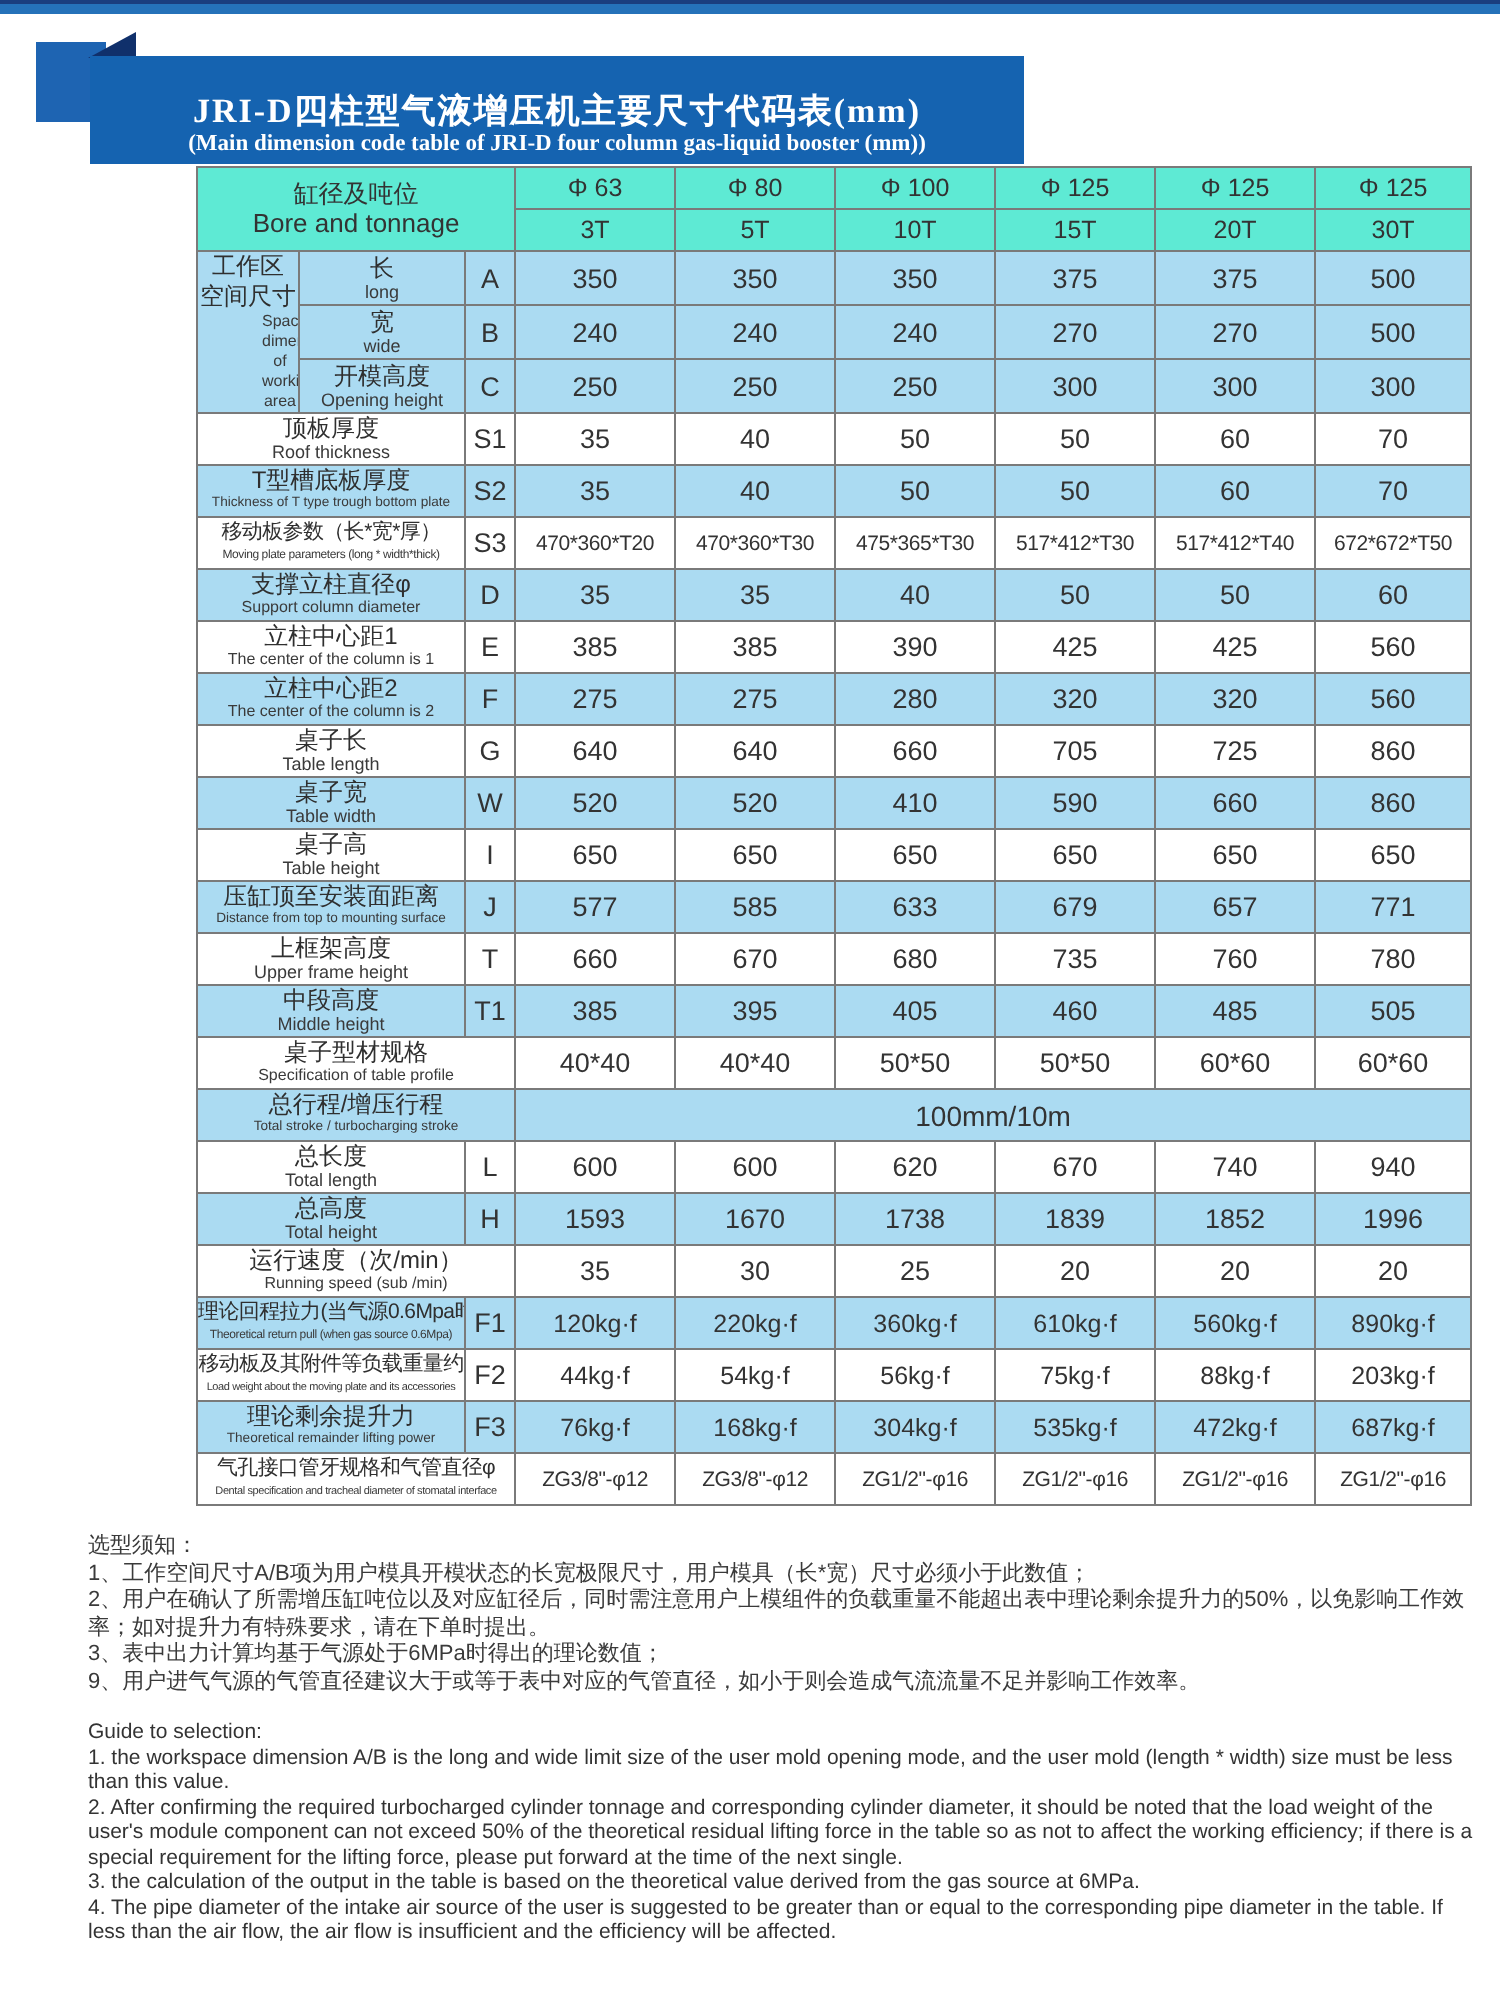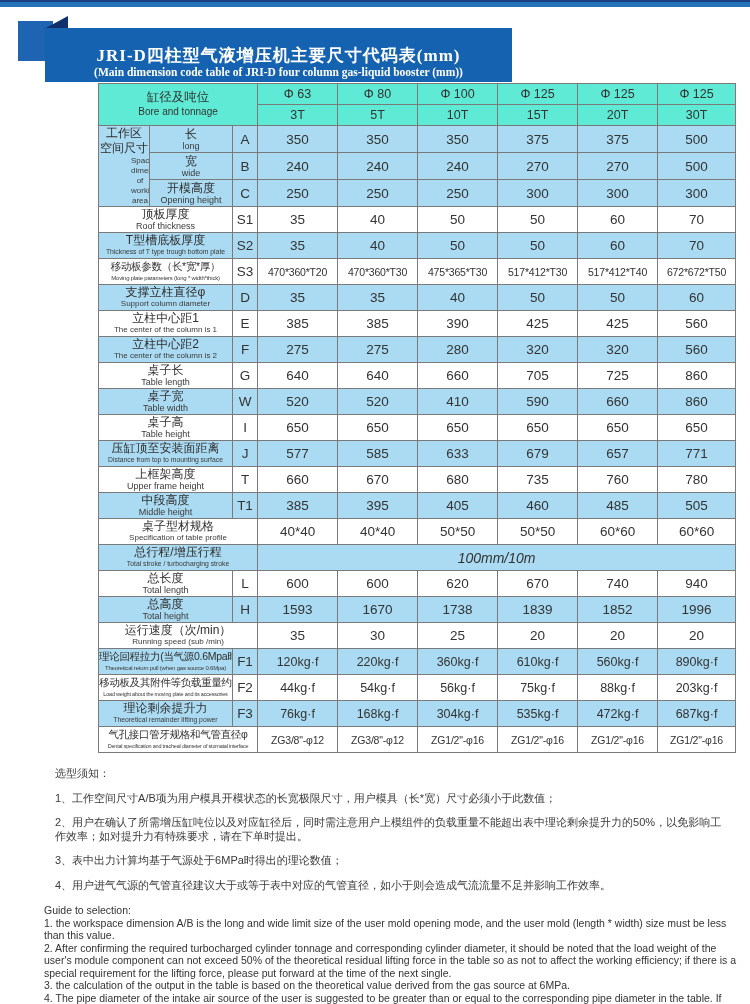--- a/index.html
+++ b/index.html
@@ -17,40 +17,40 @@
             color:#fff; text-align:center; padding:18px 0 3px; }
   .banner .t1 { font-family:"Liberation Serif","DejaVu Serif",serif; font-weight:bold;
                 font-size:17px; letter-spacing:1px; line-height:20px; }
   .banner .t2 { font-family:"Liberation Serif","DejaVu Serif",serif; font-weight:bold;
                 font-size:11.5px; line-height:13px; }
   table.spec { border-collapse:collapse; table-layout:fixed; margin-left:98px; width:637px; }
   .spec th, .spec td { border:1px solid #7a7a7a; text-align:center; vertical-align:middle;
                        padding:0; overflow:hidden; }
   .spec thead th { background:#5eead4; font-weight:normal; font-size:12.5px; height:21px; color:#333; }
   .spec thead .corner .zh { font-size:12.5px; line-height:15px; }
-  .spec thead .corner .en { font-size:10px; line-height:14px; }
+  .spec thead .corner .en { font-size:13px; line-height:14px; }
   .spec tbody td { height:26px; }
   tr.blue td { background:#abdbf2; }
   tr.white td { background:#ffffff; }
   td.group .zh { font-size:12px; line-height:15px; }
   td.group .en { font-size:8px; line-height:10px; color:#3a3a3a;margin-left:32px; }
   td.label .zh { font-size:12px; line-height:13px; white-space:nowrap; }
   td.label .zh.sm { font-size:10.5px; letter-spacing:-0.3px; }
   td.label .en { font-size:9px; line-height:10px; color:#3a3a3a; white-space:nowrap; }
   td.label .en.s8 { font-size:8px; }
   td.label .en.s7 { font-size:6.8px; }
   td.label .en.s6 { font-size:6px; letter-spacing:-0.2px; }
   td.label .en.s5 { font-size:5.5px; letter-spacing:-0.2px; }
   td.code { font-size:13.5px; color:#333; }
   td.val { font-size:13.5px; color:#333; }
   td.val.small { font-size:10.5px; letter-spacing:-0.2px; }
   td.val.kgf { font-size:12.5px; }
-  td.spanval { font-size:14px; color:#333;font-style:italic; }
+  td.spanval { font-size:14px; color:#333; }
   .notes-zh { margin:14px 12px 0 44px; font-size:11px; line-height:13.5px; color:#3a3a3a; }
-  .notes-zh div { margin:11px; }
+  .notes-zh div { margin:0; }
   .notes-en { margin:12px 8px 0 44px; font-size:10.5px; line-height:12.5px; color:#333; }
 </style>
 </head>
 <body>
 
 <div class="top-bar"></div>
 
 <div class="title-wrap">
   <div class="blue-square"></div>
   <div class="fold"></div>
@@ -405,21 +405,21 @@
         <td class="val small">ZG1/2"-φ16</td>
       </tr>
     </tbody>
 </table>
 
 <div class="notes-zh">
   <div>选型须知：</div>
   <div>1、工作空间尺寸A/B项为用户模具开模状态的长宽极限尺寸，用户模具（长*宽）尺寸必须小于此数值；</div>
   <div>2、用户在确认了所需增压缸吨位以及对应缸径后，同时需注意用户上模组件的负载重量不能超出表中理论剩余提升力的50%，以免影响工作效率；如对提升力有特殊要求，请在下单时提出。</div>
   <div>3、表中出力计算均基于气源处于6MPa时得出的理论数值；</div>
-  <div>4、用户进气气源的气管直径建议大于或等于表中对应的气管直径，如小于则会造成气流流量不足并影响工作效率。</div>
+  <div>9、用户进气气源的气管直径建议大于或等于表中对应的气管直径，如小于则会造成气流流量不足并影响工作效率。</div>
 </div>
 
 <div class="notes-en">
   <div>Guide to selection:</div>
   <div>1. the workspace dimension A/B is the long and wide limit size of the user mold opening mode, and the user mold (length * width) size must be less than this value.</div>
   <div>2. After confirming the required turbocharged cylinder tonnage and corresponding cylinder diameter, it should be noted that the load weight of the user's module component can not exceed 50% of the theoretical residual lifting force in the table so as not to affect the working efficiency; if there is a special requirement for the lifting force, please put forward at the time of the next single.</div>
   <div>3. the calculation of the output in the table is based on the theoretical value derived from the gas source at 6MPa.</div>
   <div>4. The pipe diameter of the intake air source of the user is suggested to be greater than or equal to the corresponding pipe diameter in the table. If less than the air flow, the air flow is insufficient and the efficiency will be affected.</div>
 </div>
 

